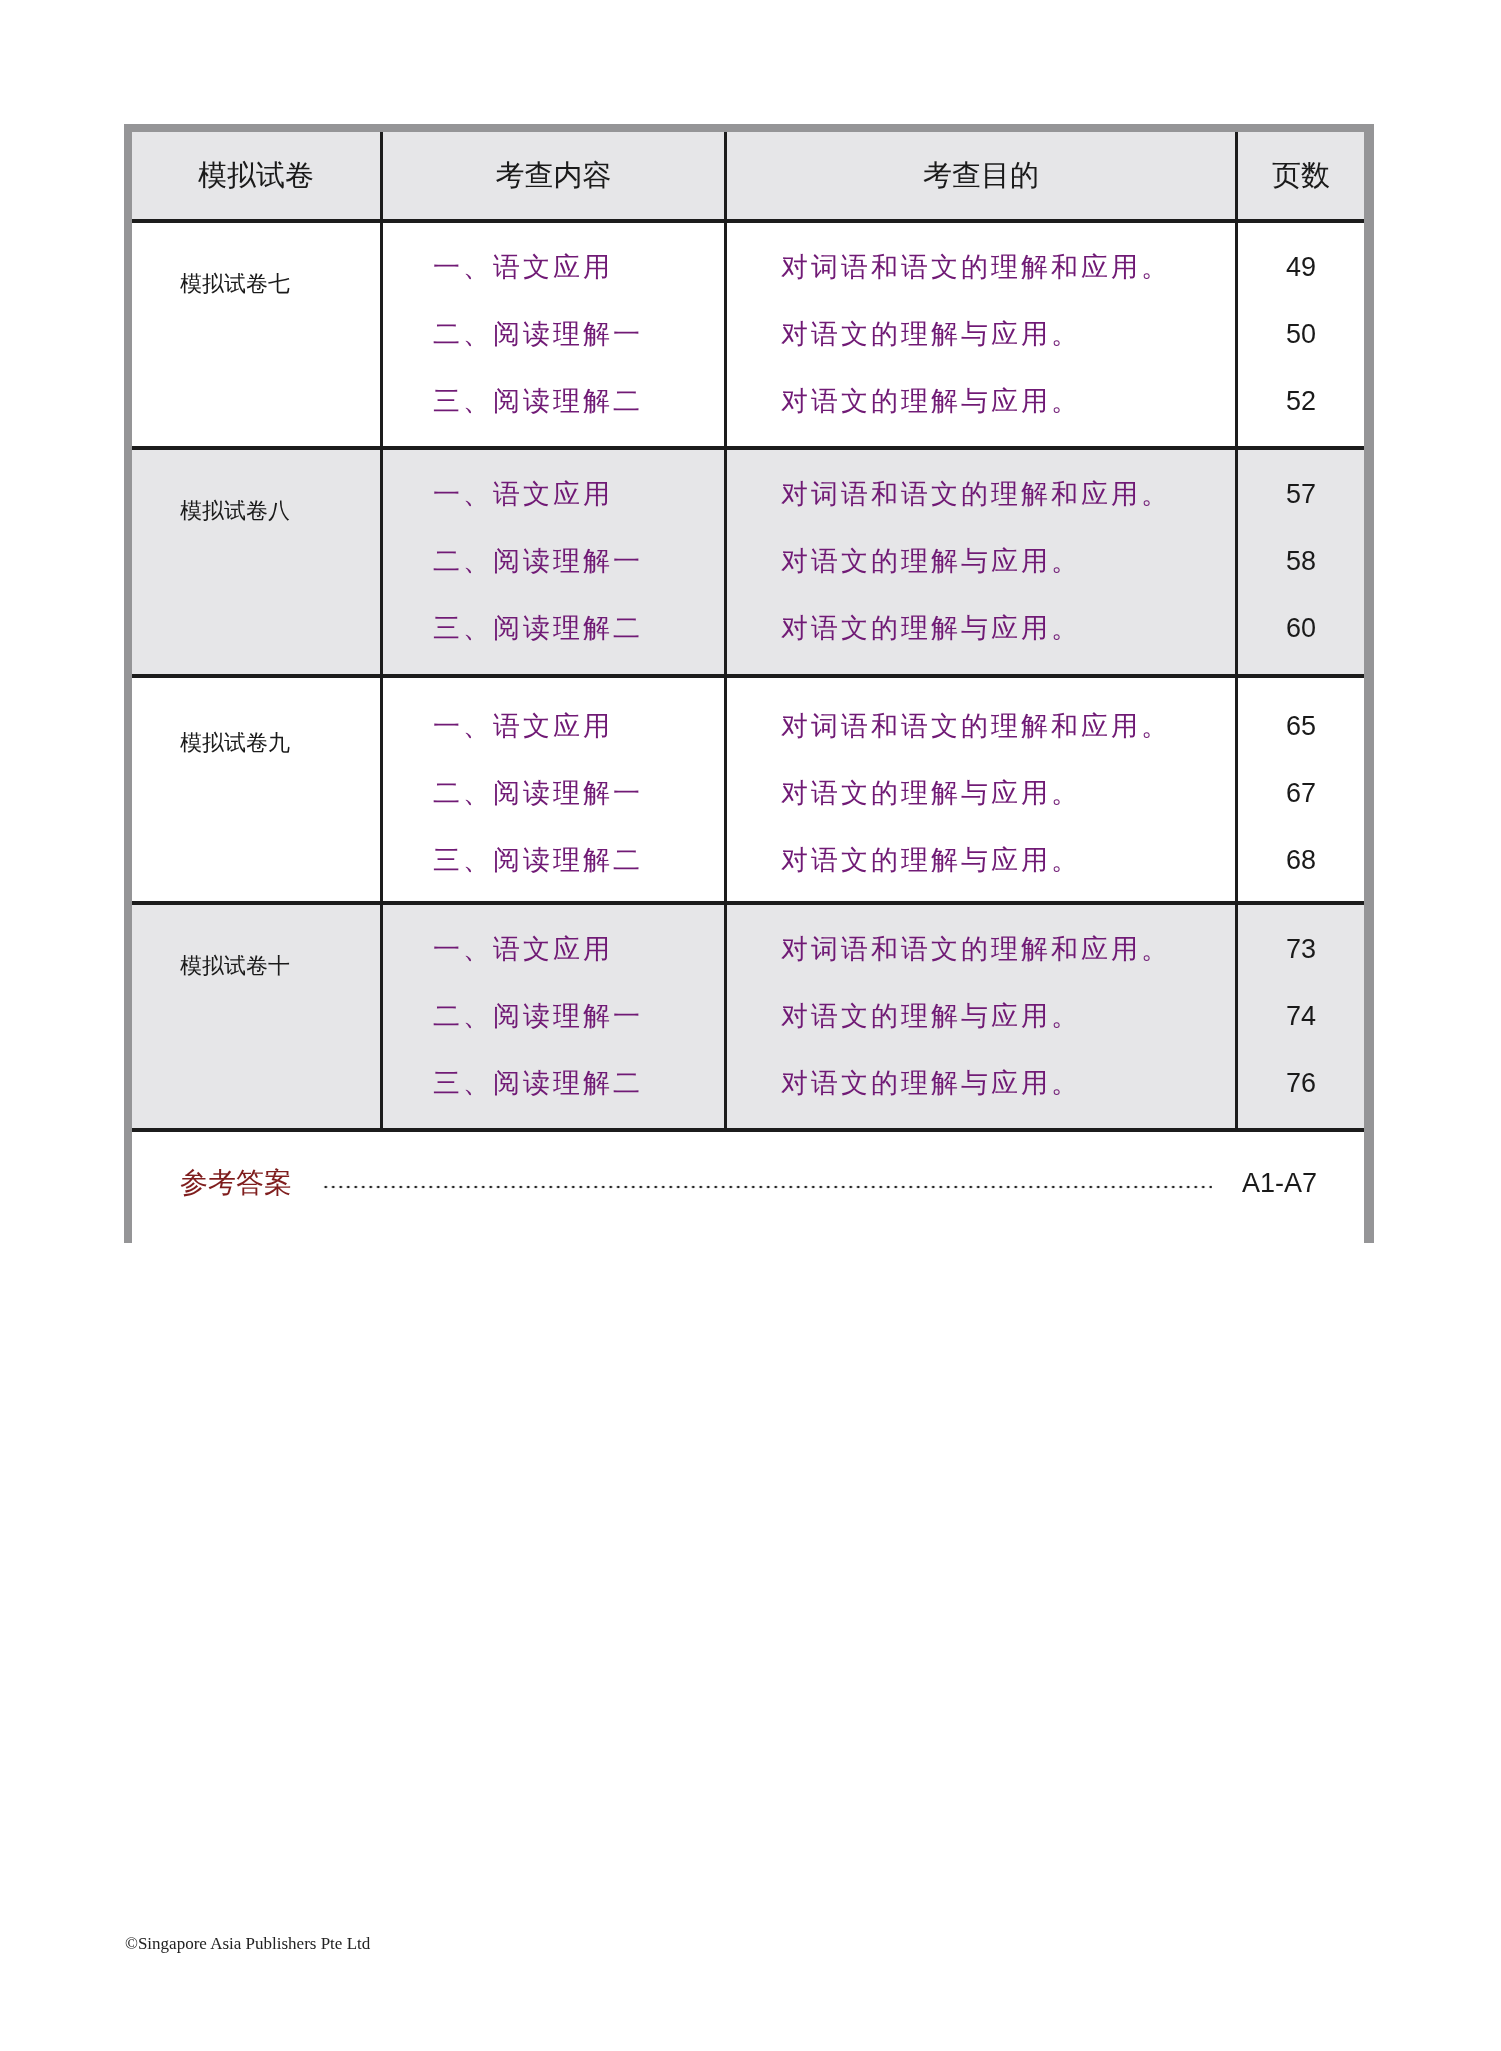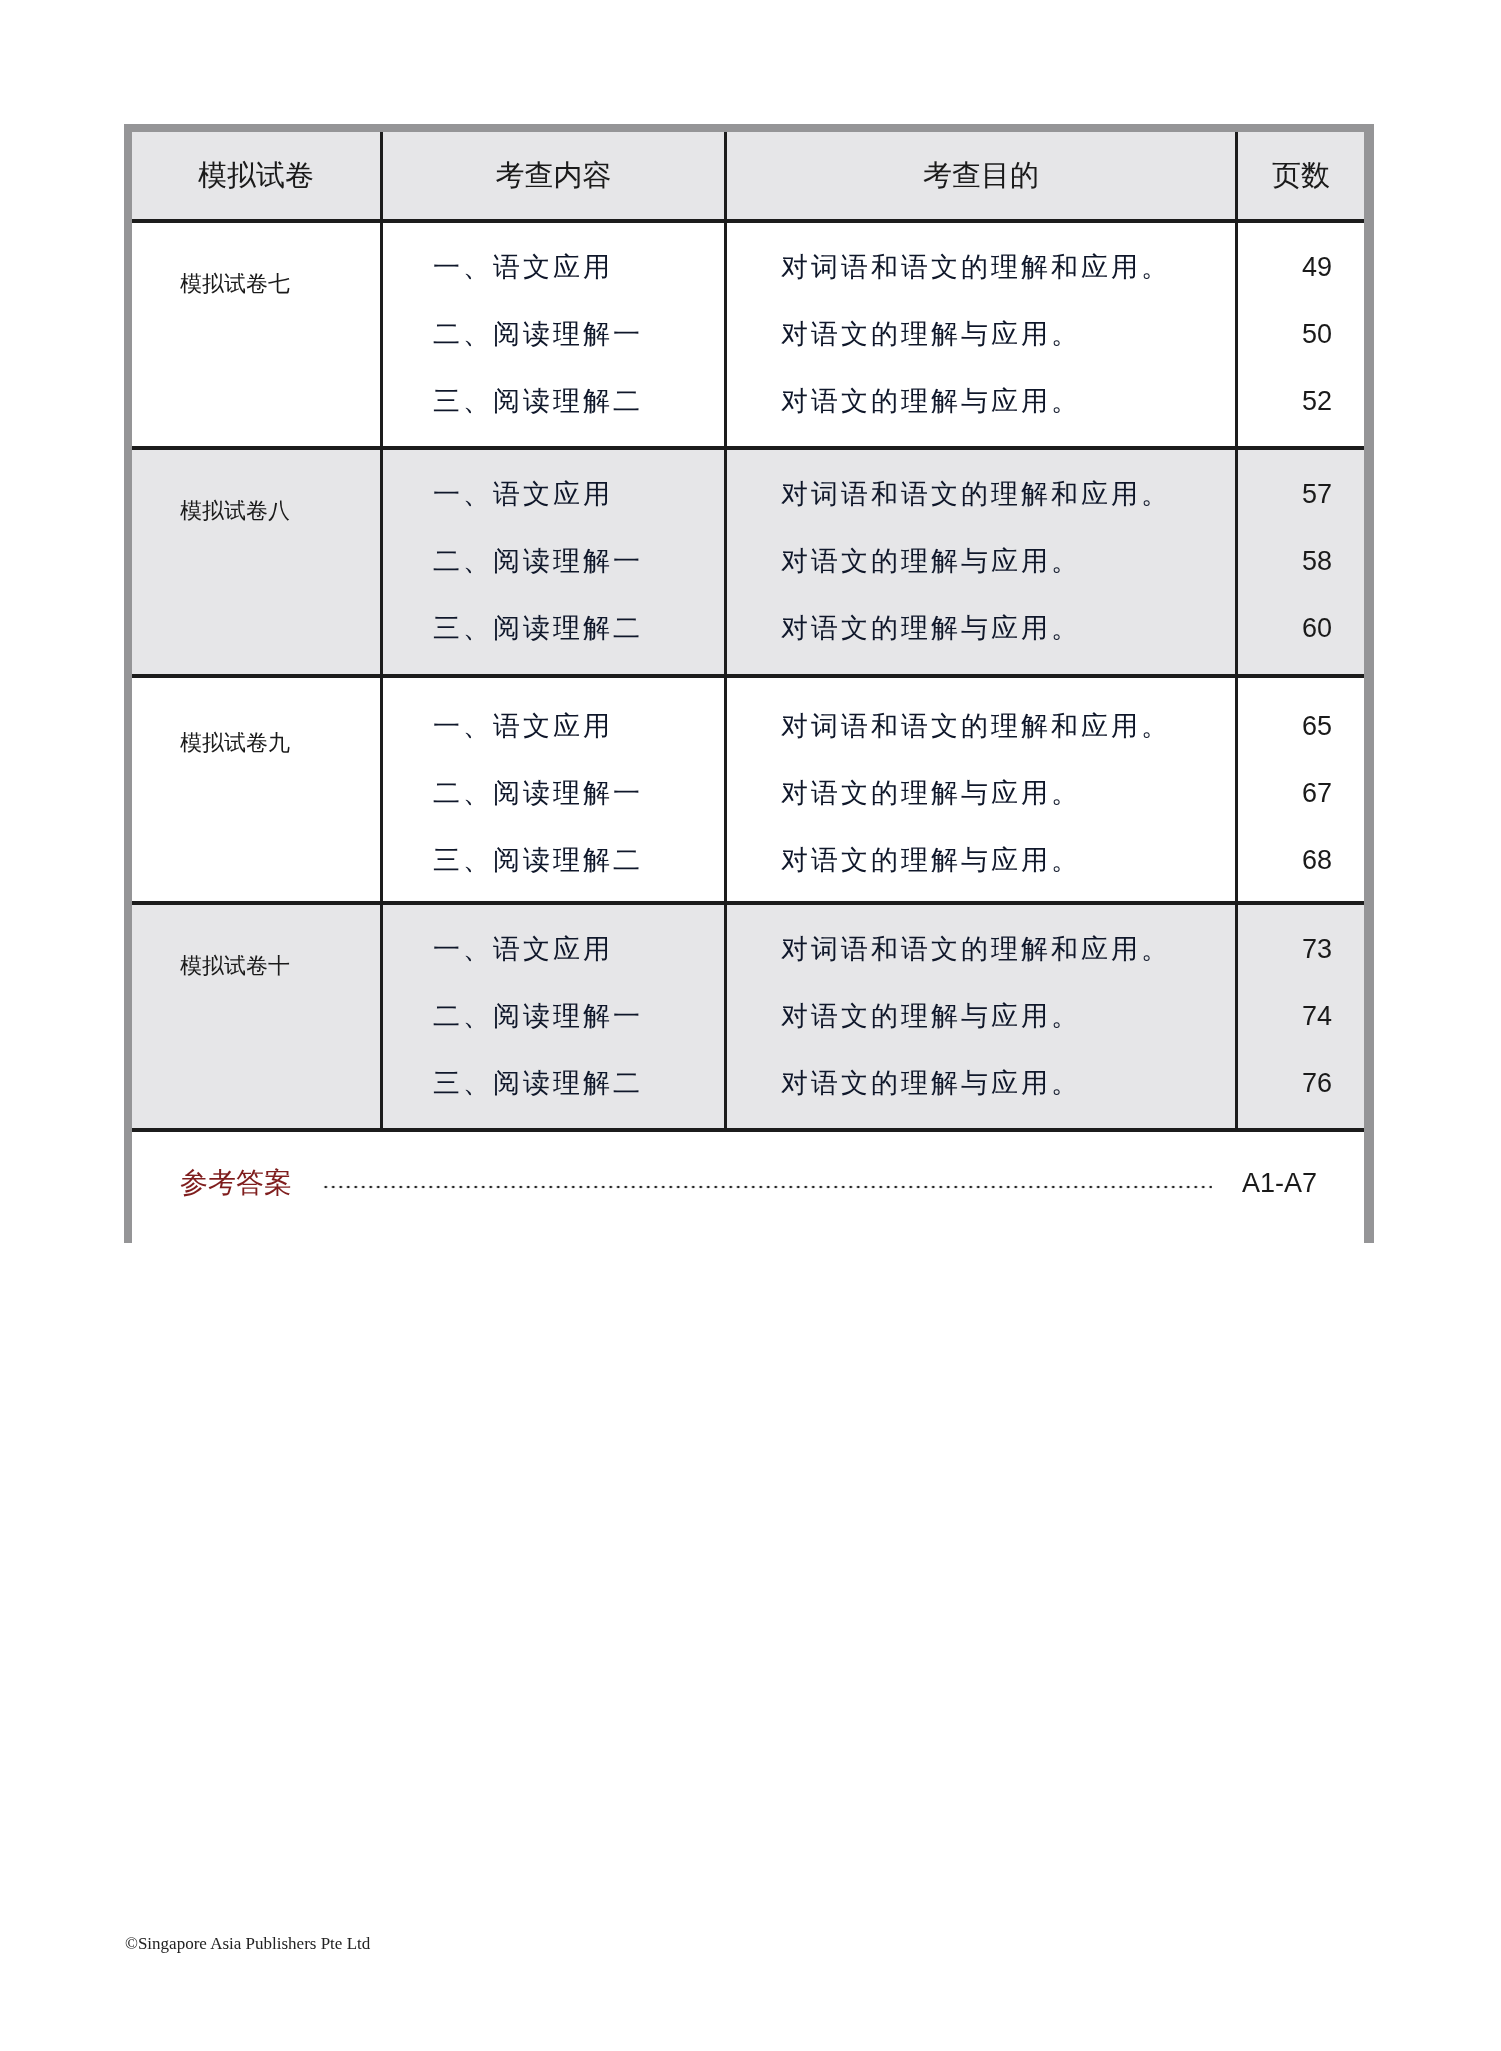--- a/index.html
+++ b/index.html
@@ -23,28 +23,28 @@
   .vline { position:absolute; width:3px; background:#1c1c1c; }
   .group { position:absolute; left:0; width:1232px; }
   .group.shade { background:#e6e6e8; }
   .gname {
     position:absolute; left:48px; top:24px;
     font-family:Liberation Serif, serif; font-size:22px; color:#1a1a1a; white-space:nowrap;margin-top:22px;
   }
   .row { position:absolute; left:0; width:1232px; height:40px; }
   .c-content, .c-purpose {
     position:absolute; top:0; height:40px; line-height:40px;
-    font-family:"DejaVu Serif", serif; font-size:27px; color:#0f172a; white-space:nowrap;
+    font-family:"DejaVu Serif", serif; font-size:27px; color:#701a75; white-space:nowrap;
     letter-spacing:3px;
   }
   .c-content { left:301px; }
   .c-purpose { left:649px; }
   .c-page {
     position:absolute; left:1106px; width:126px; top:0; height:40px; line-height:40px; text-align:center;
-    font-family:"Liberation Sans", sans-serif; font-size:27px; color:#1a1a1a;margin-left:16px;
+    font-family:"Liberation Sans", sans-serif; font-size:27px; color:#1a1a1a;
   }
   .answers { position:absolute; left:0; top:998px; width:1232px; height:103px; }
   .ans-label {
     position:absolute; left:48px; top:36px; line-height:34px;
     font-family:"DejaVu Sans", sans-serif; font-size:28px; color:#7f1d1d;
   }
   .ans-dots {
     position:absolute; left:190px; top:55px; width:890px; height:4px;
     background-image:radial-gradient(circle, #222 1.3px, transparent 1.6px);
     background-size:7.5px 4px; background-repeat:repeat-x;

